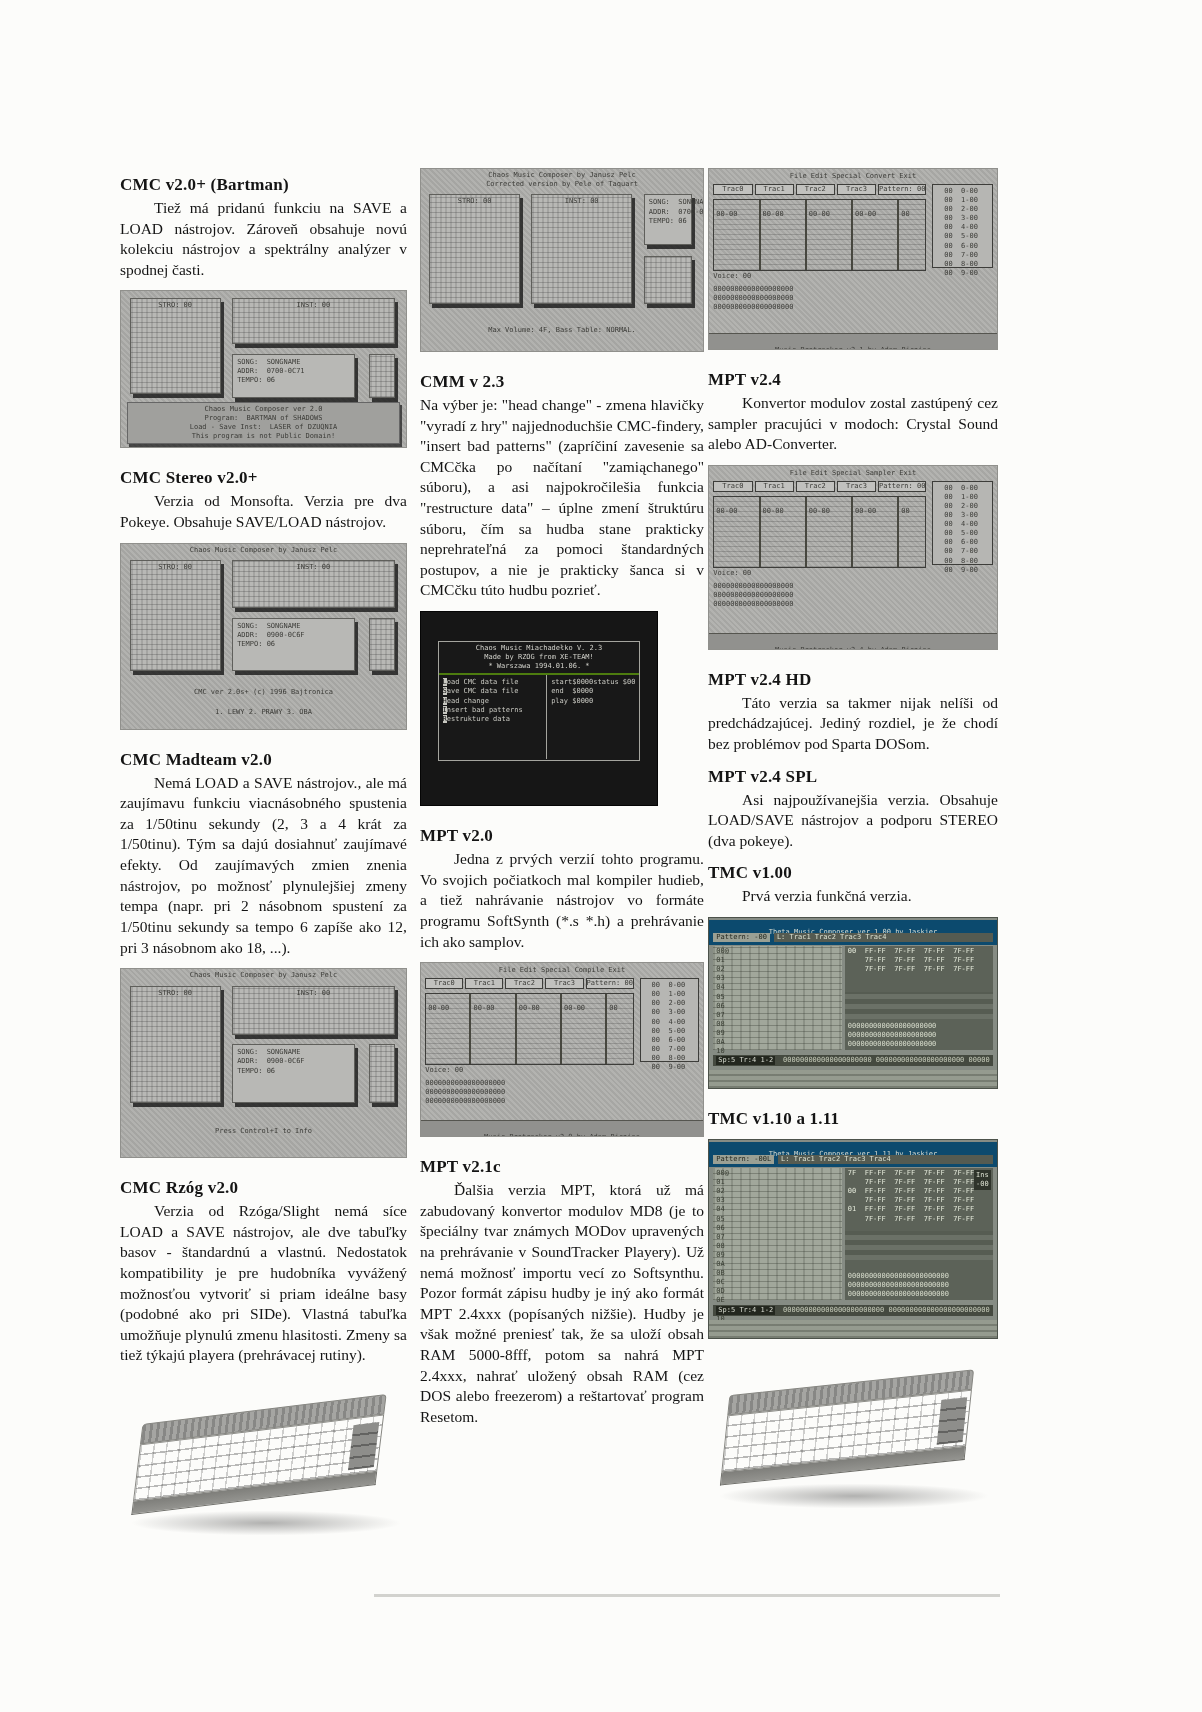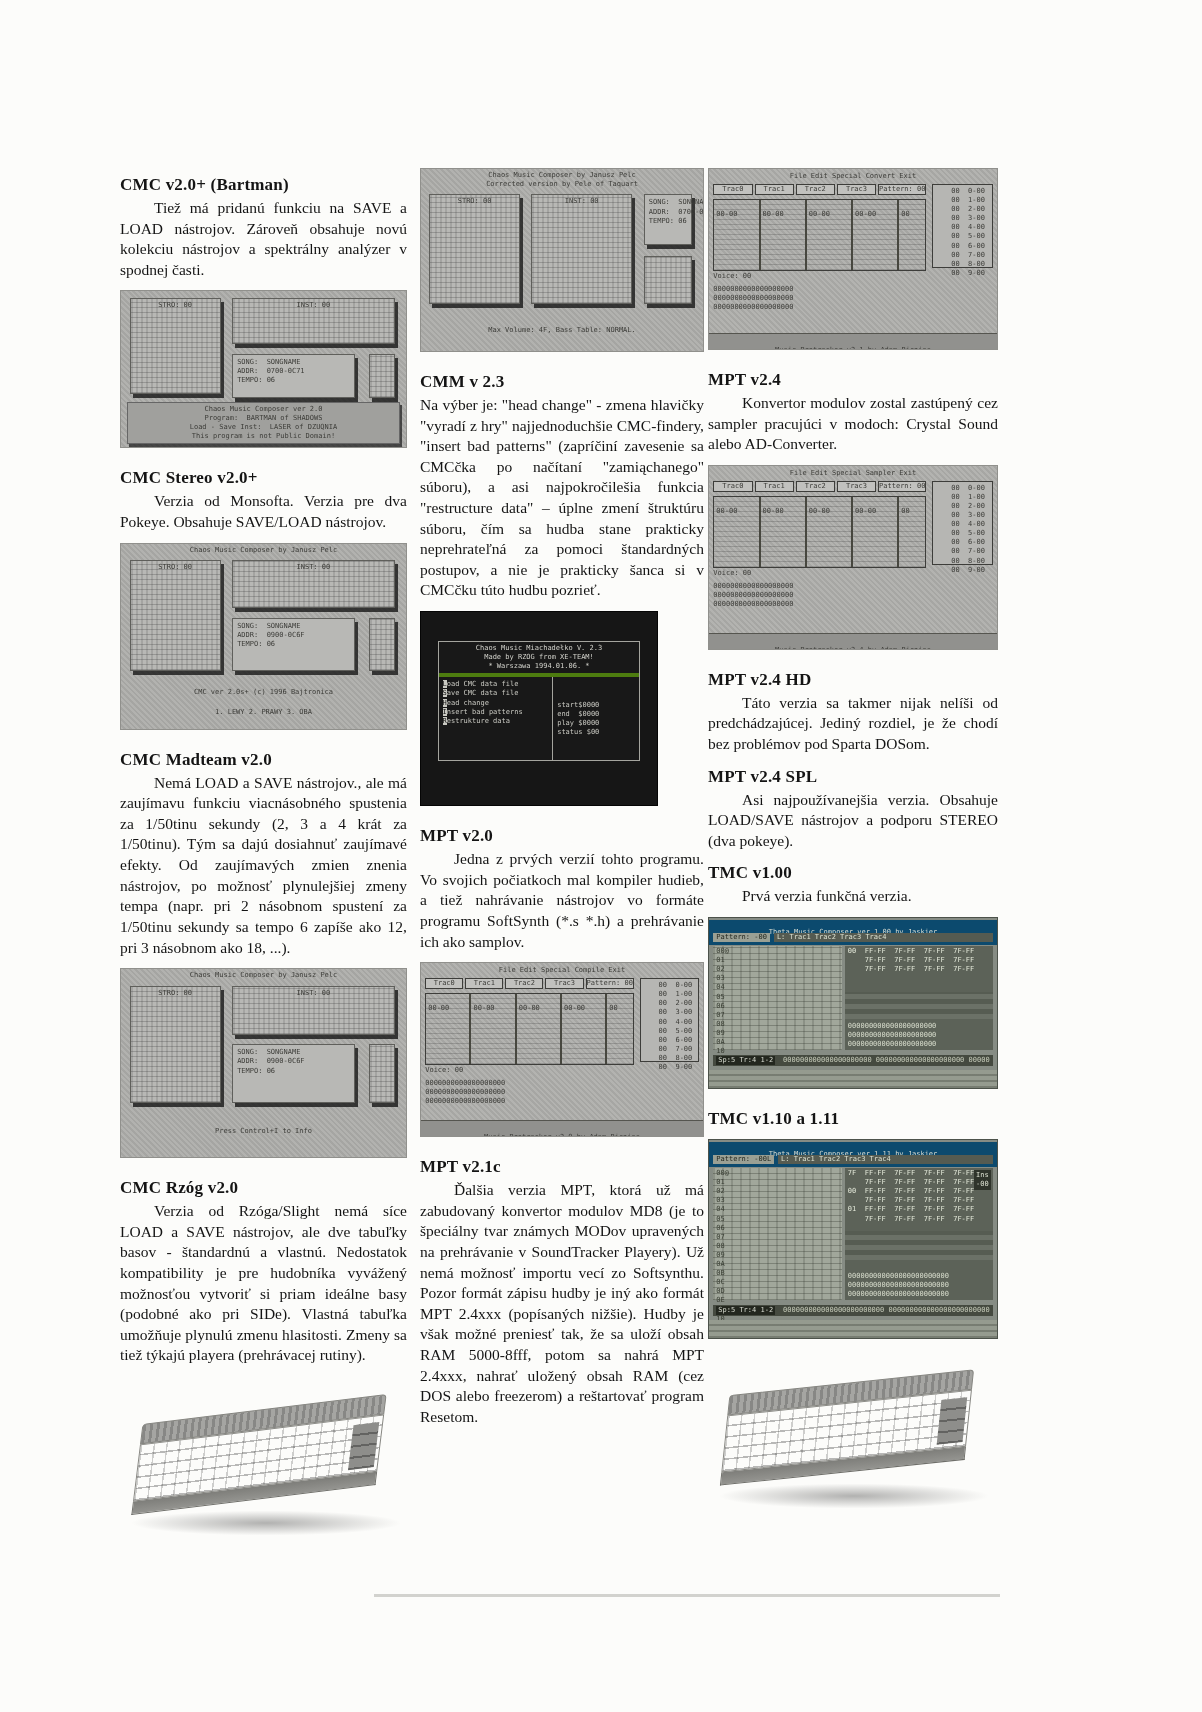--- a/index.html
+++ b/index.html
@@ -25,37 +25,37 @@
   .ctitle{position:absolute;left:0;width:100%;text-align:center}
   .cp{position:absolute;background:#b8b8b5;border:1px solid #5f5f5b;box-shadow:3px 4px 0 rgba(22,22,22,.8)}
   .nz{background-image:repeating-linear-gradient(0deg,rgba(60,60,60,.28) 0 1px,transparent 1px 5px),repeating-linear-gradient(90deg,rgba(60,60,60,.16) 0 2px,transparent 2px 5px)}
   .pc{text-align:center;padding-top:2px}
   .songpad{padding:3px 4px}
   .cbanner{position:absolute;background:#a0a09d;border:1px solid #666;box-shadow:2px 3px 0 rgba(25,25,25,.7);display:flex;align-items:center;justify-content:center;text-align:center}
   .cfoot{position:absolute;width:100%;text-align:center}
   
   .cmm{background:#161616;border:1px solid #050505}
   .dlg{position:absolute;left:7%;top:15%;width:86%;height:62%;background:#181818;border:1px solid #a4a49e;color:#cfcfc8}
-  .dlg-head{border-bottom:4px solid #4d7c0f;text-align:center;padding:2px 0}
+  .dlg-head{border-bottom:2px solid #4d7c0f;text-align:center;padding:2px 0}
   .dlg-head .px{color:#d3d3cc}
   .dlg-body{display:flex;height:calc(100% - 34px)}
   .dmenu{flex:1.35;border-right:1px solid #a4a49e;padding:3px 4px}
   .dmenu .px{color:#c9c9c2;display:block}
   .dmenu .px::first-letter{background:#c9c9c2;color:#141414}
-  .dstat{flex:1;padding:3px 4px;display:flex;flex-direction:column;justify-content:center}
+  .dstat{flex:1;padding:3px 4px;display:flex;flex-direction:row;justify-content:flex-end}
   .dstat .px{color:#c9c9c2}
   
   .mpt{background:#afafac;background-image:repeating-linear-gradient(45deg,rgba(255,255,255,.05) 0 2px,rgba(0,0,0,.05) 2px 4px)}
   .mmenu{position:absolute;top:3px;left:0;width:100%;text-align:center}
   .mtr{position:absolute;left:1.5%;top:15px;width:74%;display:flex;gap:2px}
   .tc{flex:1;border:1px solid #3d3d3a;background:#c1c1be;text-align:center}
   .mgrid{position:absolute;left:1.5%;top:30px;width:74%;height:72px;border:1px solid #3d3d3a;display:flex}
   .mcol{flex:1;border-right:2px solid #47473f;padding:1px 2px;background-image:repeating-linear-gradient(0deg,rgba(60,60,60,.25) 0 1px,transparent 1px 5px)}
   .mcol:last-child{border-right:none;flex:.55}
-  .minst{position:absolute;right:1.5%;top:15px;width:21%;height:84px;border:1px solid #3d3d3a;background:#b6b6b3;padding:2px 18px}
+  .minst{position:absolute;right:1.5%;top:15px;width:21%;height:84px;border:1px solid #3d3d3a;background:#b6b6b3;padding:2px 11px}
   .mvoice{position:absolute;left:1.5%;top:103px}
   .mzeros{position:absolute;left:1.5%;top:116px}
   .mfoot{position:absolute;left:0;bottom:0;width:100%;height:16px;background:#91918e;border-top:1px solid #55554f;text-align:center;padding-top:3px}
   
   .tmc{background:#868c84;border:1px solid #4c524a;display:block}
   .ttl{position:absolute;top:2px;left:0;width:100%;text-align:center;background:#0c4a6e;padding:8px 0}
   .tsub{position:absolute;top:15px;left:1.5%;width:97%;display:flex;gap:4px}
   .tpat{background:#9aa094;color:#23271f;padding:0 3px}
   .ttrk{flex:1;background:#555b51;color:#dde2d2;padding:0 3px}
   .tmain{position:absolute;top:28px;left:1.5%;width:97%;bottom:38px;display:flex;gap:3px}

